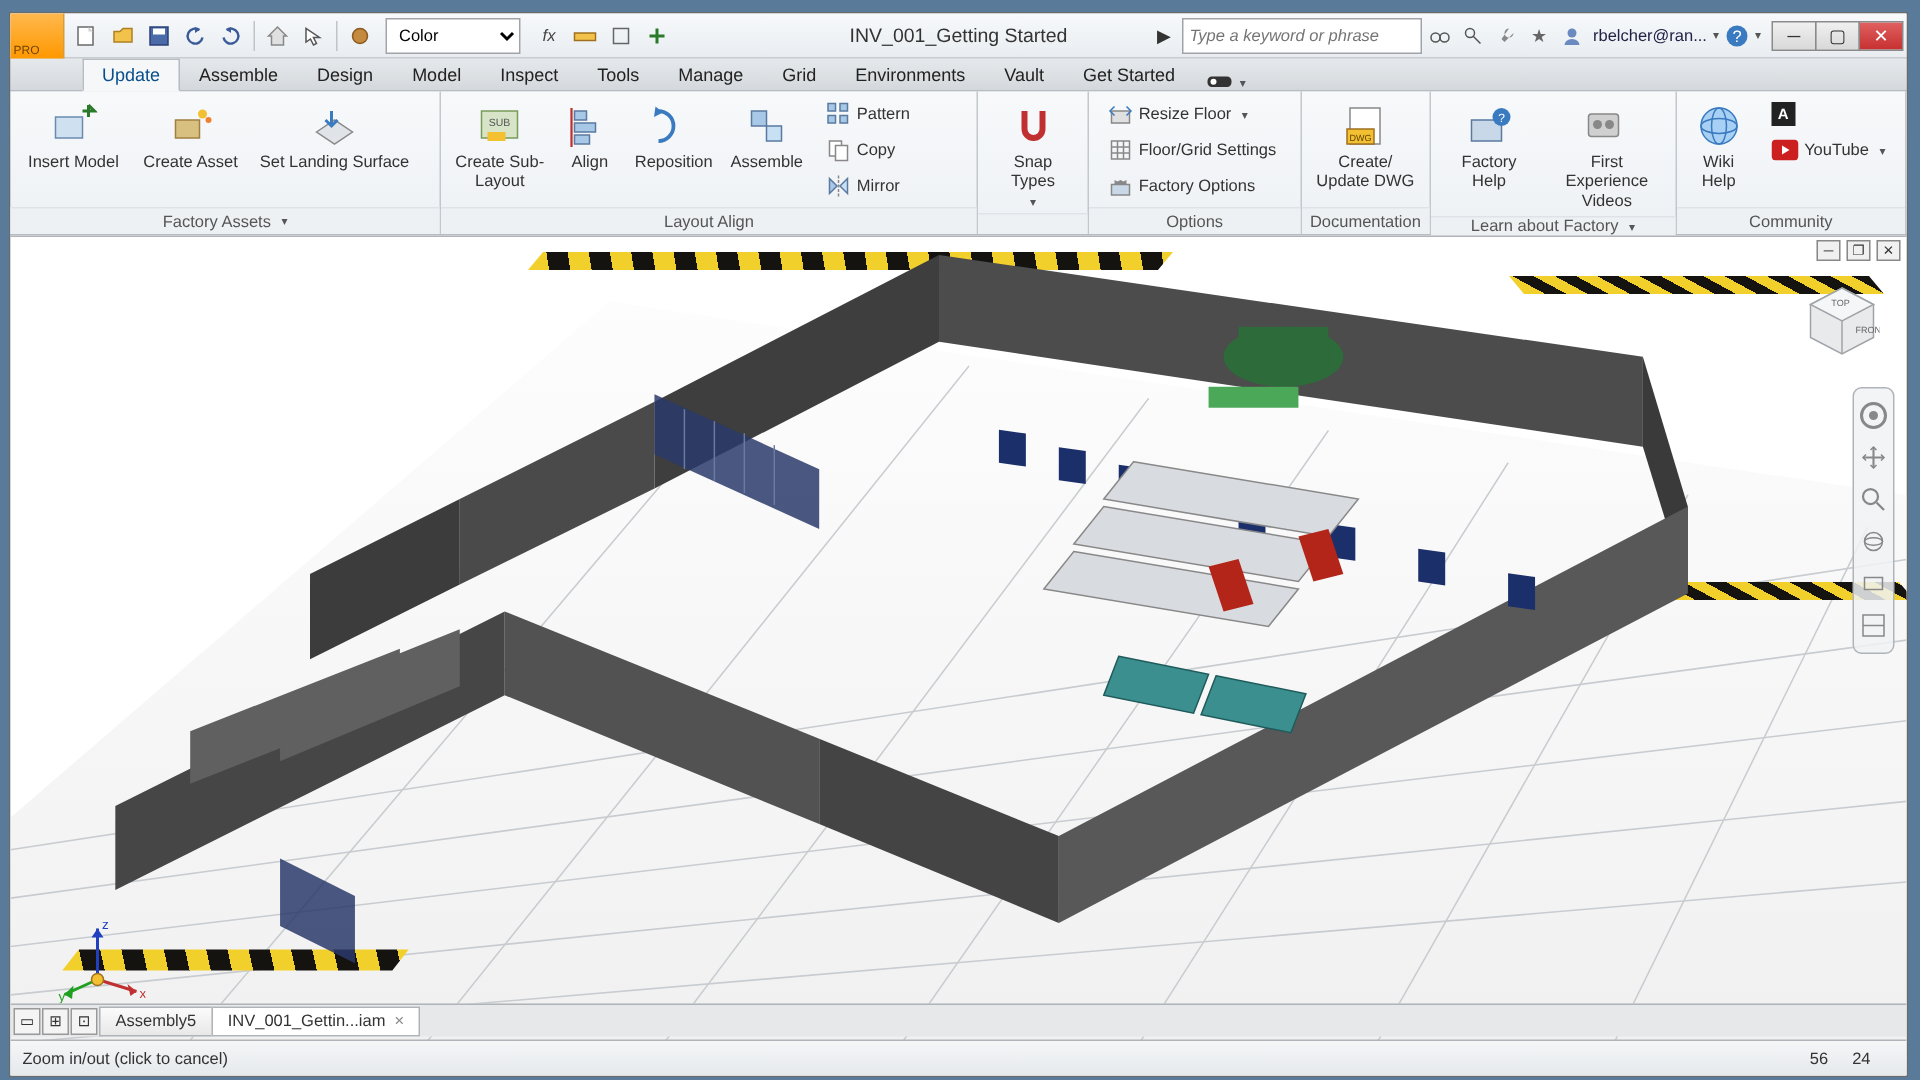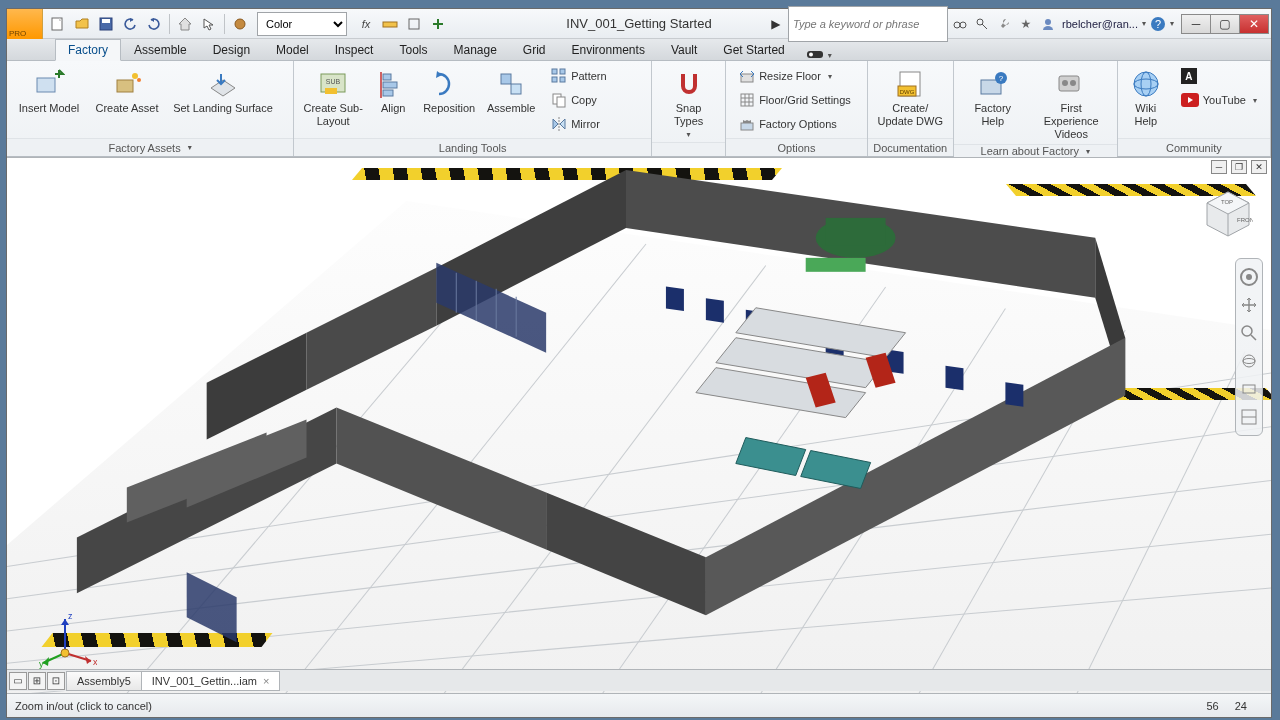--- a/index.html
+++ b/index.html
@@ -11,21 +11,21 @@
 .titlebar { height: 30px; background: linear-gradient(#f7f9fb,#e9edf1); display: flex; align-items: center; border-bottom: 1px solid #c8ccd0; position: relative; }
 .app-icon { width: 36px; height: 30px; background: linear-gradient(#ffb84d,#ff9800); border-right: 1px solid #d0a040; display:flex; align-items:flex-end; justify-content:flex-start; font-size:8px; color:#704400; padding:1px 2px; }
 .qat { display:flex; align-items:center; gap:2px; padding:0 4px; }
 .qat-btn { width:22px; height:22px; display:flex; align-items:center; justify-content:center; border-radius:2px; }
 .qat-sep { width:1px; height:20px; background:#c0c4c8; margin:0 2px; }
 .color-select { margin-left:4px; width:90px; height:24px; border:1px solid #a0a4a8; background:#fff; font-size:11px; padding:1px 4px; }
 .fx-row { display:flex; align-items:center; gap:2px; margin-left:6px; }
 .fx-btn { width:22px; height:20px; border:1px solid transparent; display:flex; align-items:center; justify-content:center; }
 .title-text { position:absolute; left:50%; transform:translateX(-50%); font-size:13px; color:#333; }
 .search-wrap { margin-left:auto; display:flex; align-items:center; gap:2px; padding-right:2px; }
-.search-input { width:160px; height:36px; border:1px solid #a0a4a8; font-style:italic; color:#888; padding:11px 4px; font-size:11px; }
+.search-input { width:160px; height:24px; border:1px solid #a0a4a8; font-style:italic; color:#888; padding:11px 4px; font-size:11px; }
 .title-icon { width:20px; height:20px; display:flex; align-items:center; justify-content:center; }
 .user-label { font-size:11px; color:#224; padding:0 2px; }
 .winbtns { display:flex; margin-left:6px; }
 .winbtn { width:30px; height:20px; border:1px solid #8a8a8a; background:linear-gradient(#f0f0f0,#d8d8d8); display:flex; align-items:center; justify-content:center; margin-left:-1px; }
 .winbtn.close { background:linear-gradient(#e06060,#c73030); color:#fff; }
 
 
 .tabstrip { height:22px; background:linear-gradient(#e6e9ec,#d4d8dc); display:flex; align-items:flex-end; padding-left:48px; border-bottom:1px solid #b6bcc2; }
 .tab { padding:3px 12px 3px; font-size:12px; color:#222; border:1px solid transparent; border-bottom:none; cursor:default; }
 .tab.active { background:#f5f7f9; border-color:#b6bcc2; border-bottom:1px solid #f5f7f9; margin-bottom:-1px; color:#094f8c; font-weight:500; }
@@ -185,21 +185,21 @@
       <span style="font-size:8px;color:#555">▾</span>
       <div class="winbtns">
         <div class="winbtn">─</div>
         <div class="winbtn">▢</div>
         <div class="winbtn close">✕</div>
       </div>
     </div>
   </div>
 
   <div class="tabstrip">
-    <div class="tab active">Factory</div>
+    <div class="tab active">Update</div>
     <div class="tab">Assemble</div>
     <div class="tab">Design</div>
     <div class="tab">Model</div>
     <div class="tab">Inspect</div>
     <div class="tab">Tools</div>
     <div class="tab">Manage</div>
     <div class="tab">Grid</div>
     <div class="tab">Environments</div>
     <div class="tab">Vault</div>
     <div class="tab">Get Started</div>
@@ -309,21 +309,21 @@
           <div class="smallbtn">
               <svg width="16" height="16">
                 <path d="M2 3 L7 8 L2 13 Z" fill="#a8c8e8" stroke="#5a7aa0"></path>
                 <path d="M14 3 L9 8 L14 13 Z" fill="#c8e0f4" stroke="#5a7aa0"></path>
                 <line x1="8" y1="1" x2="8" y2="15" stroke="#888" stroke-dasharray="2 1"></line>
               </svg>
               <span>Mirror</span>
             </div>
         </div>
       </div>
-      <div class="panel-title">Landing Tools</div>
+      <div class="panel-title">Layout Align</div>
     </div>
 
     <div class="panel" style="width:74px">
       <div class="panel-body" style="justify-content:flex-start">
         <div class="bigbtn" style="width:62px">
           <div class="icon">
               <svg width="32" height="32">
                 <path d="M10 6 L10 18 A6 6 0 0 0 22 18 L22 6" fill="none" stroke="#c03030" stroke-width="4"></path>
               </svg>
             </div>

